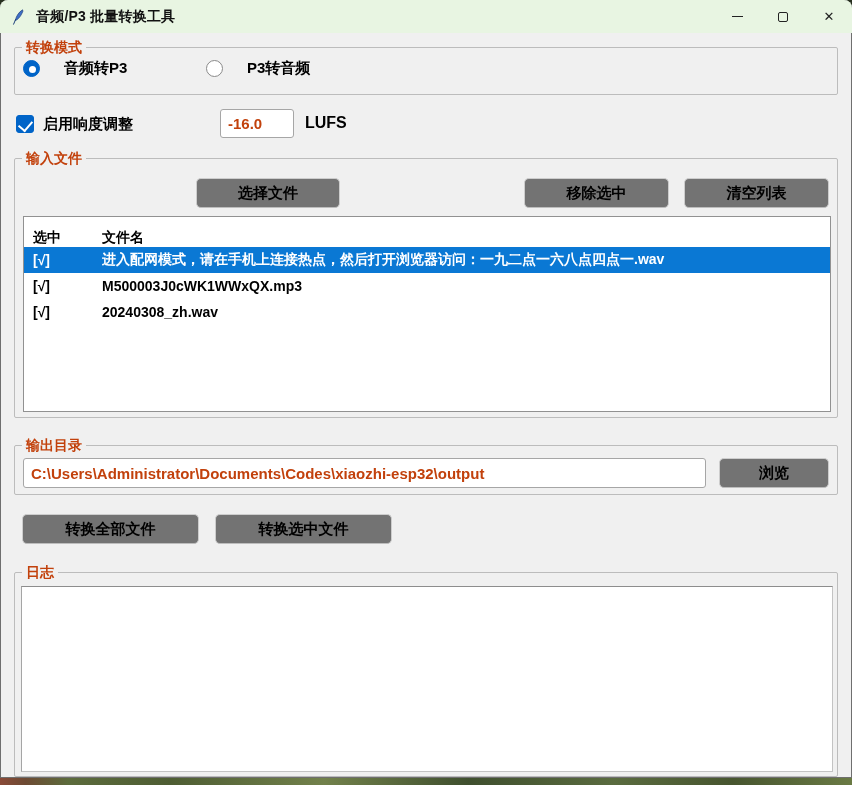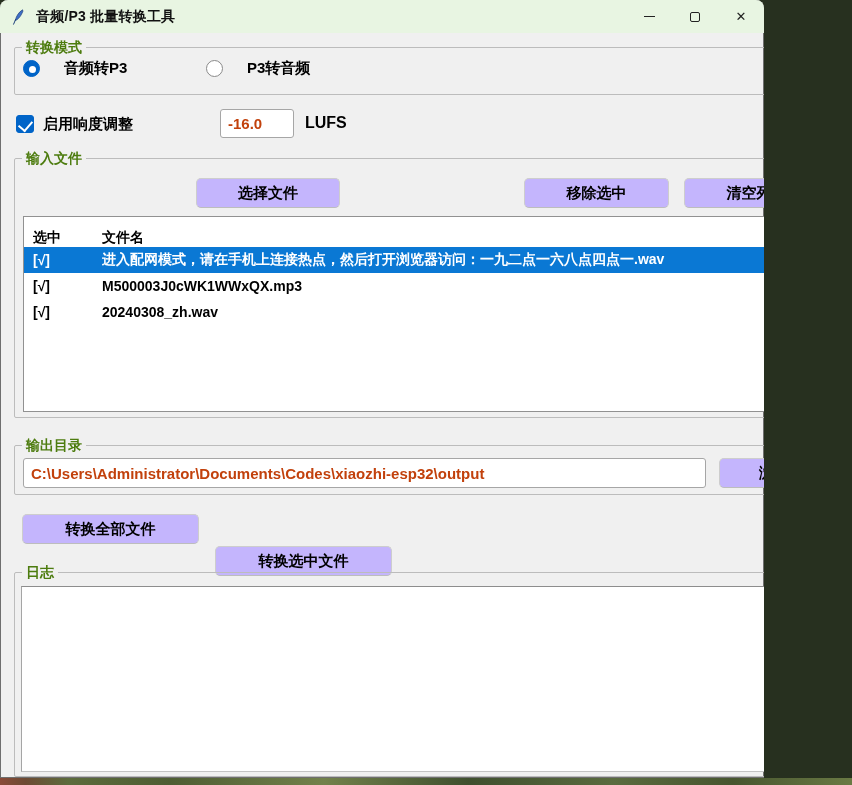--- a/index.html
+++ b/index.html
@@ -4,21 +4,21 @@
 <style>
   * { margin:0; padding:0; box-sizing:border-box; }
   html,body { width:852px; height:785px; }
   body {
     font-family:"Liberation Sans", sans-serif;
     background:#27301f;
     position:relative;
     overflow:hidden;
   }
   .window {
-    position:absolute; left:0; top:0; width:764px; height:778px;
+    position:absolute; left:0; top:0; width:852px; height:778px;
     background:#f0f0f0;
     border-radius:8px 8px 0 0;
     box-shadow:0 0 0 1px #6f6f6f inset;
     overflow:hidden;
   }
   
   .titlebar {
     position:absolute; left:0; top:0; width:100%; height:33px;
     background:#e8f5e2;
     display:flex; align-items:center;
@@ -35,21 +35,21 @@
   }
   .min-line { width:11px; height:1px; background:#222; display:block; }
   .max-box { width:10px; height:10px; border:1.2px solid #222; border-radius:2px; display:block; }
   .close-glyph { font-size:13px; line-height:1; }
   
   .groupbox {
     position:absolute; border:1px solid #bcbcbc; border-radius:2px;
   }
   .gb-label {
     position:absolute; top:-10px; left:7px; background:#f0f0f0;
-    padding:0 4px; font-size:14px; font-weight:700; color:#4d7c0f; line-height:1.3;
+    padding:0 4px; font-size:14px; font-weight:700; color:#c2410c; line-height:1.3;
     white-space:nowrap;
   }
   
   .radio-item { position:absolute; display:flex; align-items:center; gap:24px; }
   .radio-circle {
     width:17px; height:17px; border-radius:50%; background:#fff;
     border:1px solid #8a8a8a; position:relative; flex:none;
   }
   .radio-circle.on { background:#0064c8; border-color:#0064c8; }
   .radio-circle.on::after {
@@ -66,21 +66,21 @@
     border:solid #fff; border-width:0 2px 2px 0; transform:rotate(40deg);
   }
   .check-row { position:absolute; display:flex; align-items:center; }
   
   .entry {
     background:#fff; border:1px solid #a6a6a6; border-radius:3px;
     font-family:"Liberation Sans", sans-serif;
     font-size:15px; font-weight:700; color:#c2410c; padding:0 7px; outline:none;
   }
   .btn {
-    position:absolute; background:#c4b5fd; border:1px solid #cdcdcd;
+    position:absolute; background:#737373; border:1px solid #cdcdcd;
     border-bottom-color:#bdbdbd; border-radius:5px;
     font-family:"Liberation Sans", sans-serif;
     font-size:15px; font-weight:700; color:#000;
     display:flex; align-items:center; justify-content:center; cursor:default;
   }
   
   .tableview {
     position:absolute; background:#fff; border:1px solid #919191;
     overflow:hidden;
   }
@@ -180,21 +180,21 @@
     </div>
   </div>
 
   <div class="groupbox" style="left:14px; top:445px; width:824px; height:50px;">
     <div class="gb-label">输出目录</div>
     <input class="entry" style="position: absolute; left: 8px; top: 12px; width: 683px; height: 30px; font-size: 15px;" value="C:\Users\Administrator\Documents\Codes\xiaozhi-esp32\output">
     <button class="btn" style="left:704px; top:12px; width:110px; height:30px;">浏览</button>
   </div>
 
   <button class="btn" style="left:22px; top:514px; width:177px; height:30px;">转换全部文件</button>
-  <button class="btn" style="left:215px; top:514px; width:177px; height:30px;margin-top:32px;">转换选中文件</button>
+  <button class="btn" style="left:215px; top:514px; width:177px; height:30px;">转换选中文件</button>
 
   <div class="groupbox" style="left:14px; top:572px; width:824px; height:205px;">
     <div class="gb-label">日志</div>
     <textarea class="log-text" style="left: 6px; top: 13px; width: 812px; height: 186px;"></textarea>
   </div>
 
 </div>
 
 <div class="desktop-strip"></div>
 

